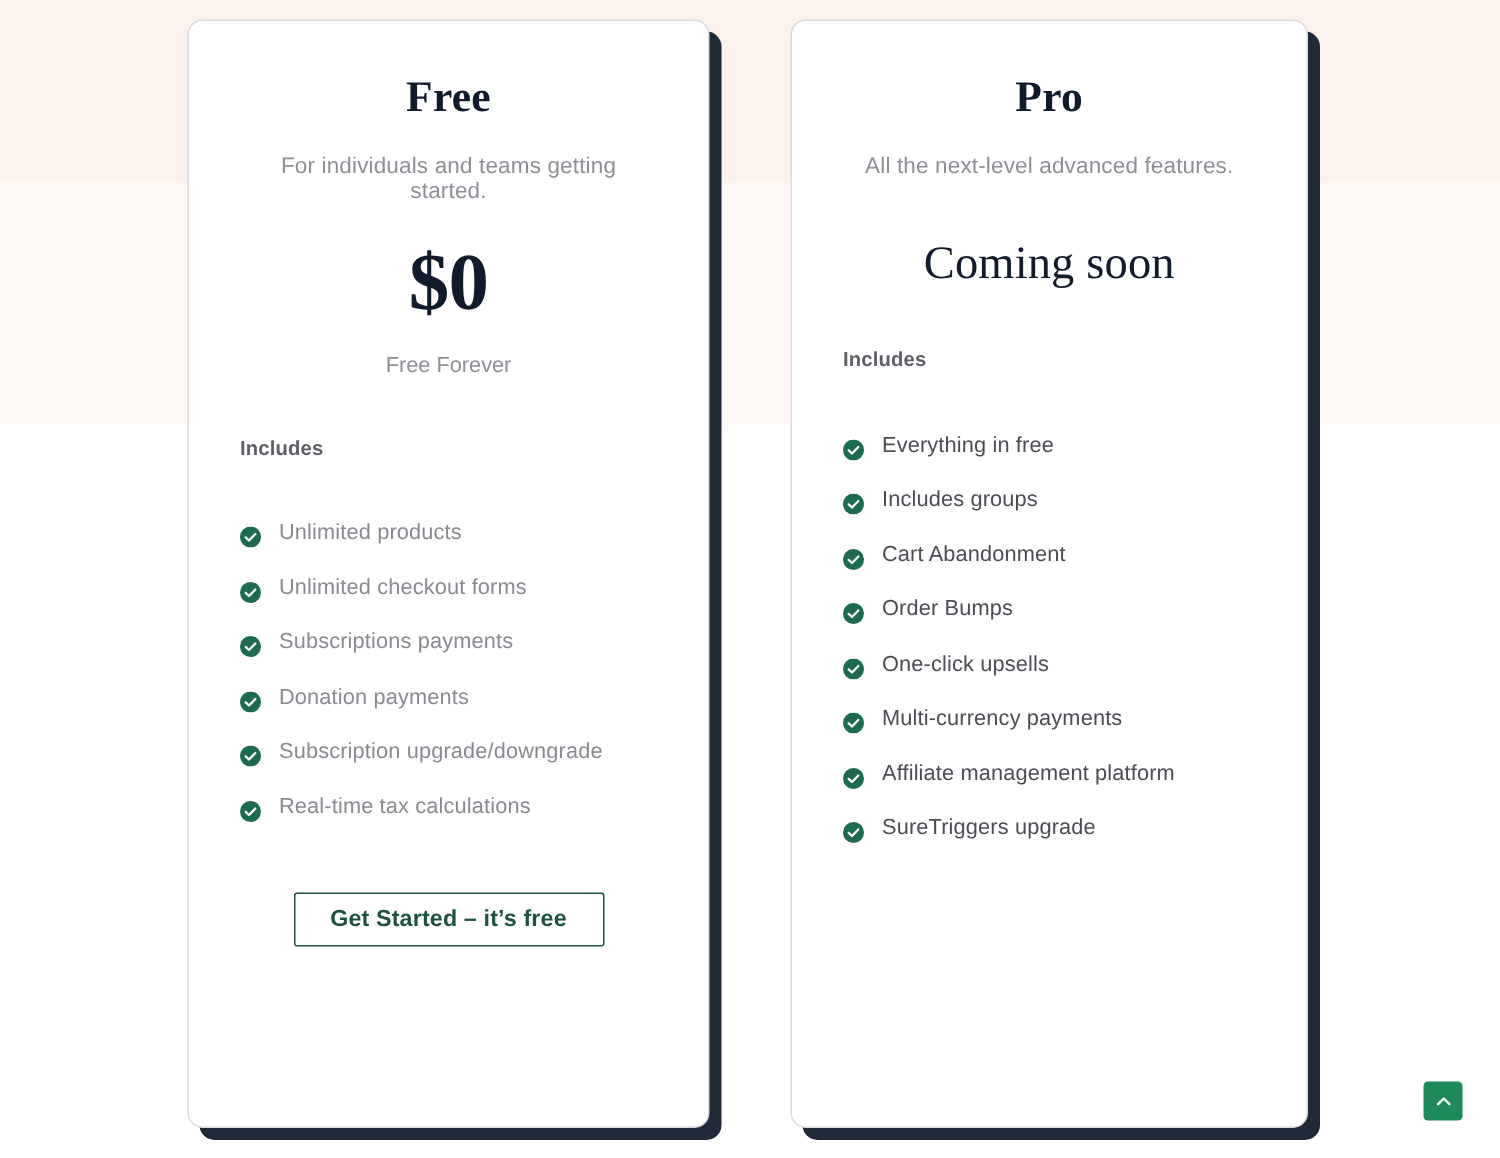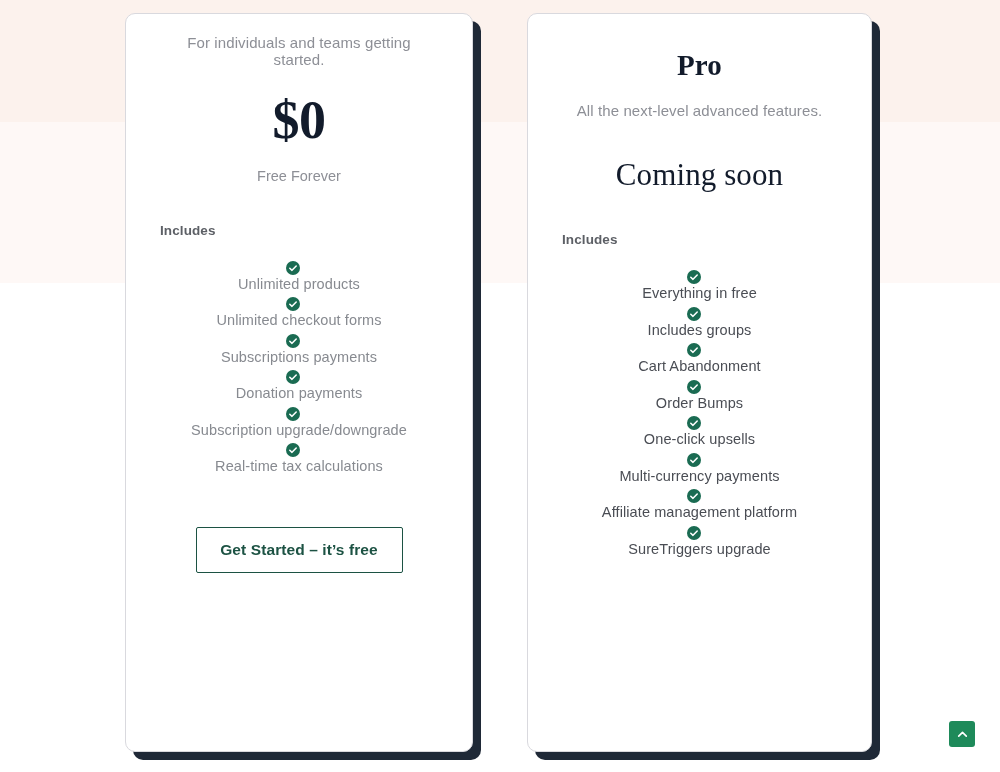--- a/index.html
+++ b/index.html
@@ -120,23 +120,22 @@
   #card-free  .includes-label { padding-top: 39px; }
   #card-pro   .includes-label { padding-top: 39px; }
 
   ul.feature-list {
     list-style: none;
     margin: 0;
     padding: 23px 0 0 0;
   }
   ul.feature-list li {
     display: flex;
-    align-items: center;
+    align-items: flex-end;
     height: 36.5px;
-    flex-direction: column;
   }
   .check-icon {
     flex: 0 0 auto;
     width: 14px;
     height: 14px;
     margin-right: 12px;
     display: block;
   }
   .feature-text {
     font-size: 14.5px;
@@ -149,21 +148,21 @@
   .cta-wrap {
     padding-top: 47px;
     display: flex;
     justify-content: center;
   }
   .cta-button {
     display: inline-flex;
     align-items: center;
     justify-content: center;
     width: 207px;
-    height: 46px;
+    height: 36px;
     background: #ffffff;
     border: 1.5px solid #1c5243;
     border-radius: 2px;
     color: #1c5243;
     font-size: 15.5px;
     font-weight: bold;
     letter-spacing: .1px;
     cursor: pointer;
     font-family: "Liberation Sans", sans-serif;
     box-sizing: border-box;
@@ -192,20 +191,21 @@
 
 <div id="bg-layer">
   <div class="band-top"></div>
   <div class="band-mid"></div>
   <div class="band-white"></div>
 </div>
 
 <div id="cards">
 
   <div class="card" id="card-free">
+    <h2 class="plan-name">Free</h2>
     <p class="plan-sub">For individuals and teams getting started.</p>
 
     <div class="price-block">
       <p class="price">$0</p>
       <p class="price-note">Free Forever</p>
     </div>
 
     <p class="includes-label">Includes</p>
 
     <ul class="feature-list" id="features-free">

